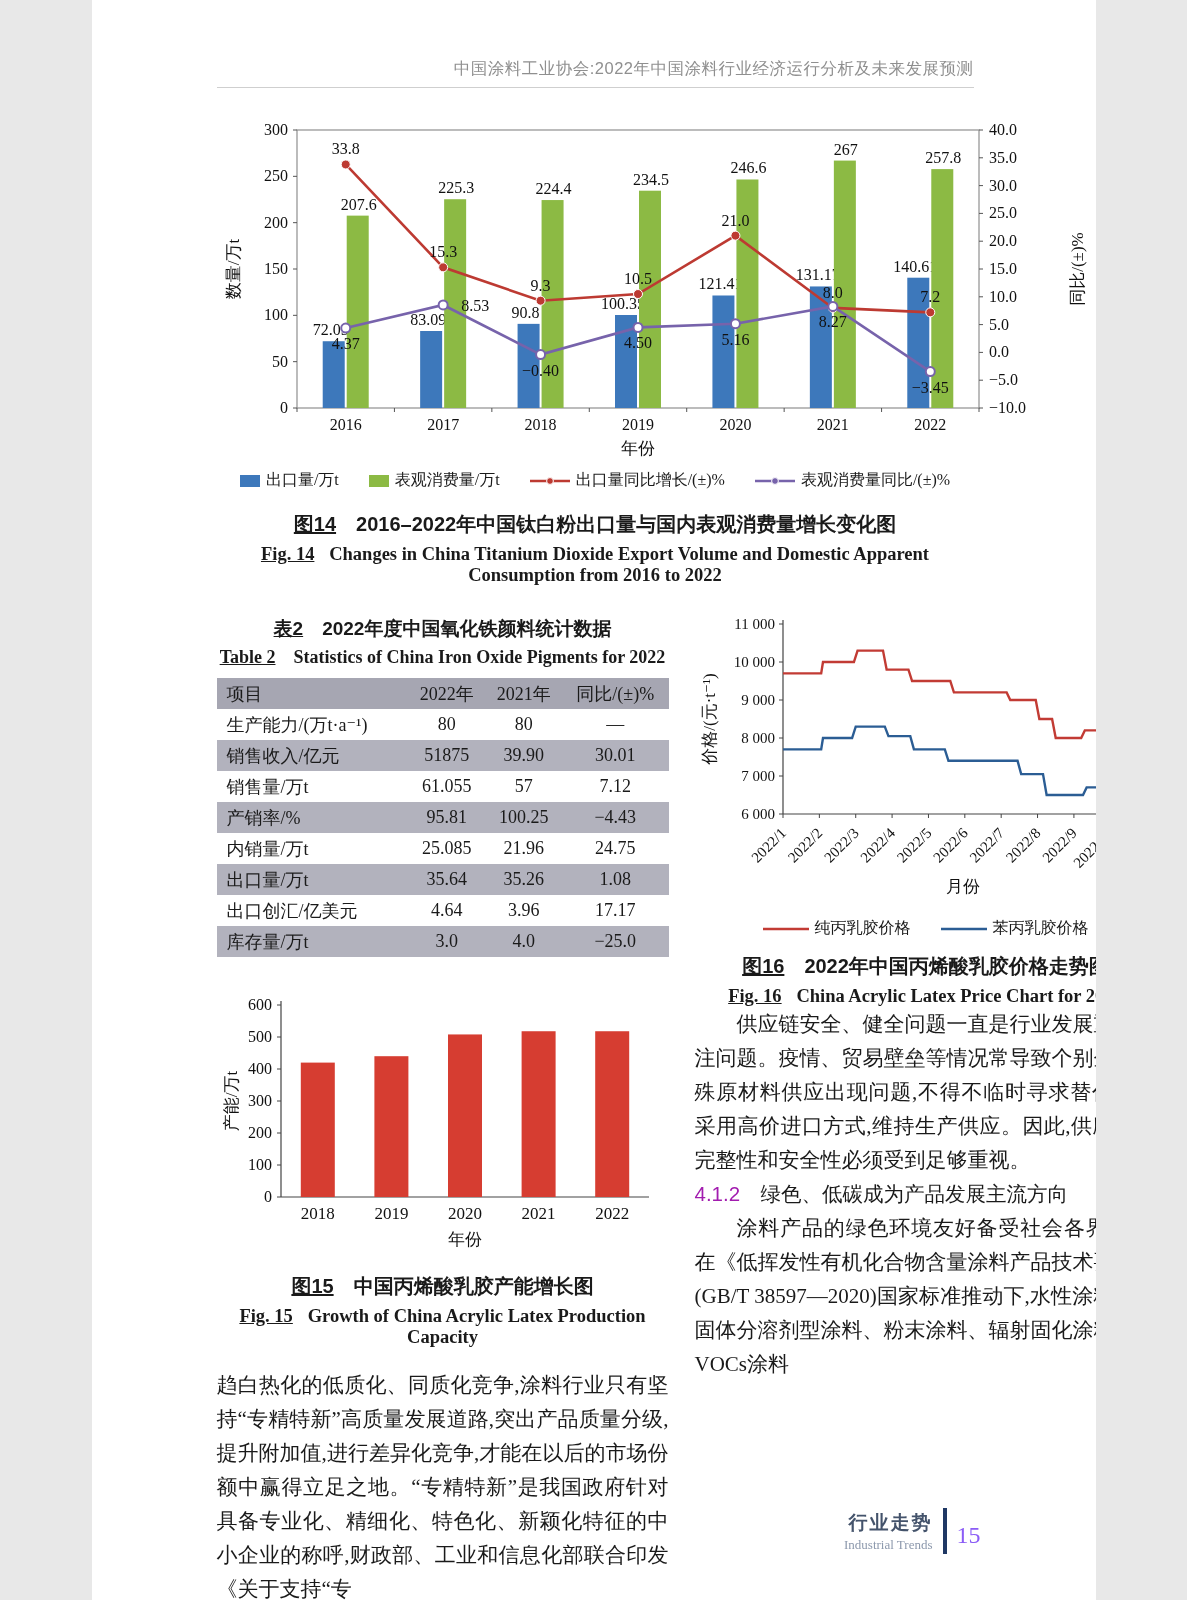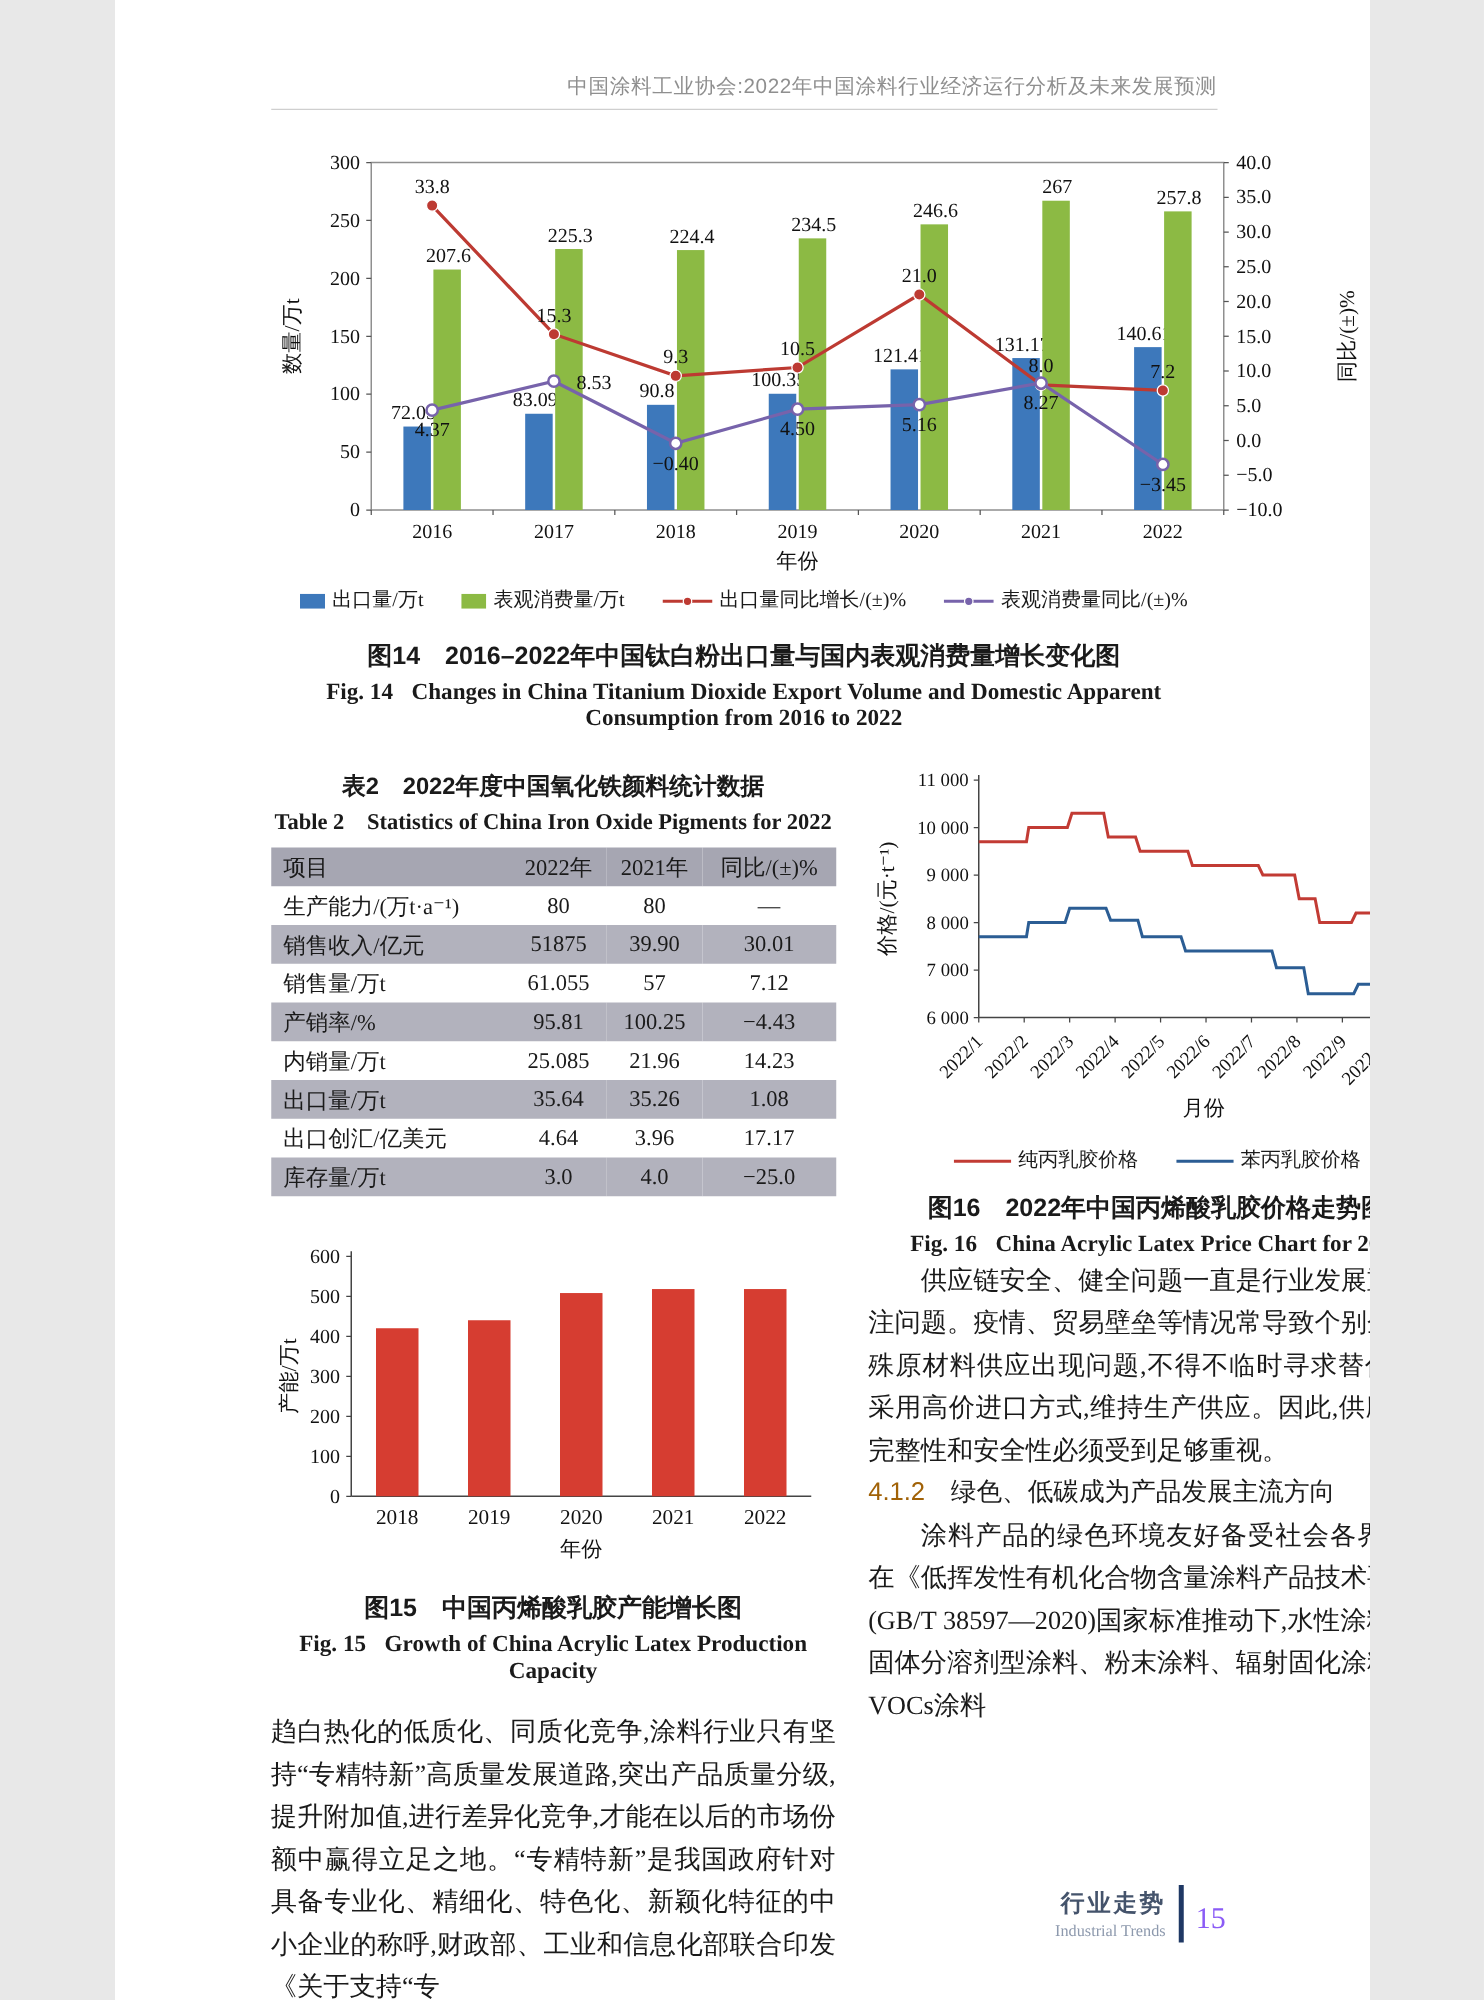--- a/index.html
+++ b/index.html
@@ -18,21 +18,21 @@
   svg { display:block; margin:0 auto; }
   text { font-family:"Liberation Serif","DejaVu Serif",serif; }
 
   .legend-row { display:flex; justify-content:center; align-items:center; gap:30px;
     margin-top:4px; font-size:16px; }
   .legend-item { display:flex; align-items:center; gap:6px; }
 
   .cap-zh { margin-top:20px; font-weight:bold; font-size:20px;
     font-family:"Liberation Sans","DejaVu Sans",sans-serif; }
   .cap-en { margin-top:6px; font-weight:bold; font-size:18.5px; }
-  .cap-label { margin-right:1em; }
+  .cap-label { margin-right:1em;text-decoration:underline; }
   .cap-en .cap-label { margin-right:.8em; }
 
   .columns { display:flex; gap:26px; margin-top:24px; }
   .col-left { width:452px; flex:none; }
   .col-right { width:462px; flex:none; }
 
   .tbl-title-zh { text-align:center; font-weight:bold; font-size:19px; margin-top:6px;
     font-family:"Liberation Sans","DejaVu Sans",sans-serif; }
   .tbl-title-en { text-align:center; font-weight:bold; font-size:18px; margin-top:5px; }
   table { width:100%; border-collapse:collapse; margin-top:10px; font-size:18px; }
@@ -44,21 +44,21 @@
   #fig15-wrap { margin-top:34px; }
   #fig16-wrap { margin-top:2px; }
   #fig16-wrap .cap-zh { margin-top:14px; }
 
   .body-para { font-size:21px; line-height:34px; text-align:justify; }
   .col-left .body-para { margin-top:20px; }
   .first-right { margin-top:22px; }
   .indent { text-indent:2em; }
   .subhead { font-size:20.5px; line-height:34px;
     font-family:"Liberation Sans","DejaVu Sans",sans-serif; }
-  .subhead-num { color:#a16207; margin-right:1em; }
+  .subhead-num { color:#a21caf; margin-right:1em; }
 
   .page-footer { position:absolute; right:115px; bottom:46px;
     display:flex; align-items:center; gap:10px; }
   .footer-sec { text-align:right; }
   .footer-zh { font-family:"Liberation Sans","DejaVu Sans",sans-serif;
     font-weight:bold; font-size:19px; color:#44536b; letter-spacing:2px; }
   .footer-en { font-size:13px; color:#8d99ad; margin-top:1px; }
   .footer-bar { width:4px; height:46px; background:#1f3864; }
   .footer-num { font-size:24px; color:#8b5cf6; padding-top:8px; }
 </style>
@@ -262,21 +262,21 @@
             <tr>
               <td>产销率/%</td>
               <td>95.81</td>
               <td>100.25</td>
               <td>−4.43</td>
             </tr>
             <tr>
               <td>内销量/万t</td>
               <td>25.085</td>
               <td>21.96</td>
-              <td>14.23</td>
+              <td>24.75</td>
             </tr>
             <tr>
               <td>出口量/万t</td>
               <td>35.64</td>
               <td>35.26</td>
               <td>1.08</td>
             </tr>
             <tr>
               <td>出口创汇/亿美元</td>
               <td>4.64</td>

